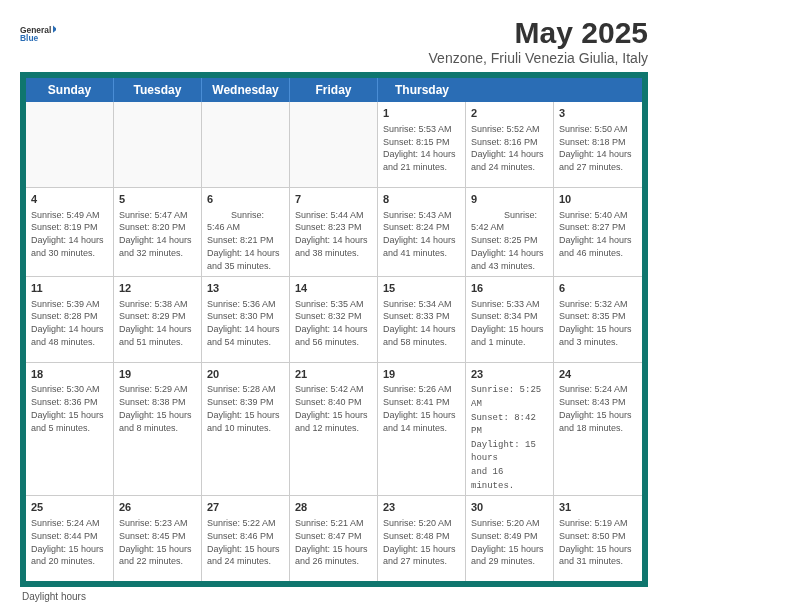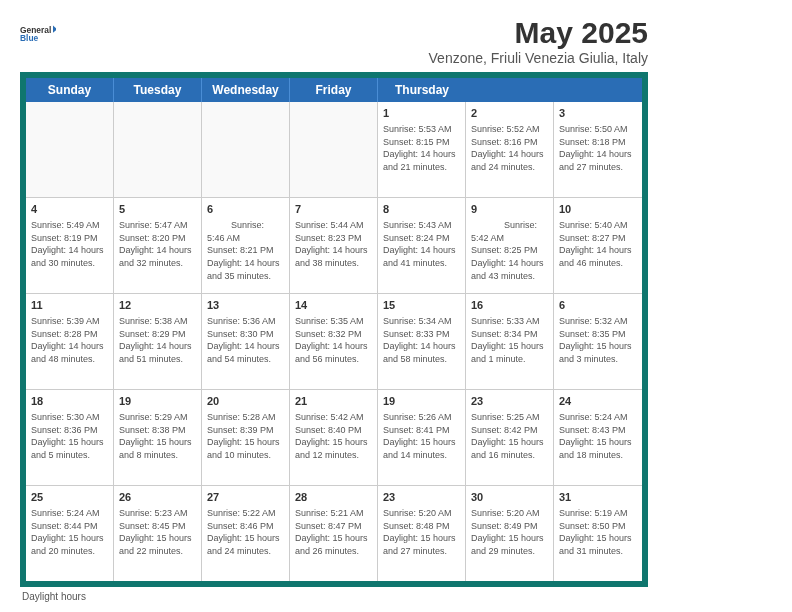--- a/index.html
+++ b/index.html
@@ -222,21 +222,21 @@
 Daylight: 15 hours
 and 10 minutes.</span></div>
           <div class="cal-cell"><span class="day-num">21</span><span class="sun-info" style="white-space: pre-line;">Sunrise: 5:42 AM
 Sunset: 8:40 PM
 Daylight: 15 hours
 and 12 minutes.</span></div>
           <div class="cal-cell"><span class="day-num">19</span><span class="sun-info" style="white-space: pre-line;">Sunrise: 5:26 AM
 Sunset: 8:41 PM
 Daylight: 15 hours
 and 14 minutes.</span></div>
-          <div class="cal-cell"><span class="day-num">23</span><span class="sun-info" style="white-space: pre-line;">Sunrise: 5:25 AM
+          <div class="cal-cell"><span class="day-num">23</span><span class="sun-info" style="white-space: pre-line; font-family: Liberation Mono, monospace;">Sunrise: 5:25 AM
 Sunset: 8:42 PM
 Daylight: 15 hours
 and 16 minutes.</span></div>
           <div class="cal-cell"><span class="day-num">24</span><span class="sun-info" style="white-space: pre-line;">Sunrise: 5:24 AM
 Sunset: 8:43 PM
 Daylight: 15 hours
 and 18 minutes.</span></div>
         </div>
         <div class="cal-row">
           <div class="cal-cell"><span class="day-num">25</span><span class="sun-info" style="white-space: pre-line;">Sunrise: 5:24 AM

